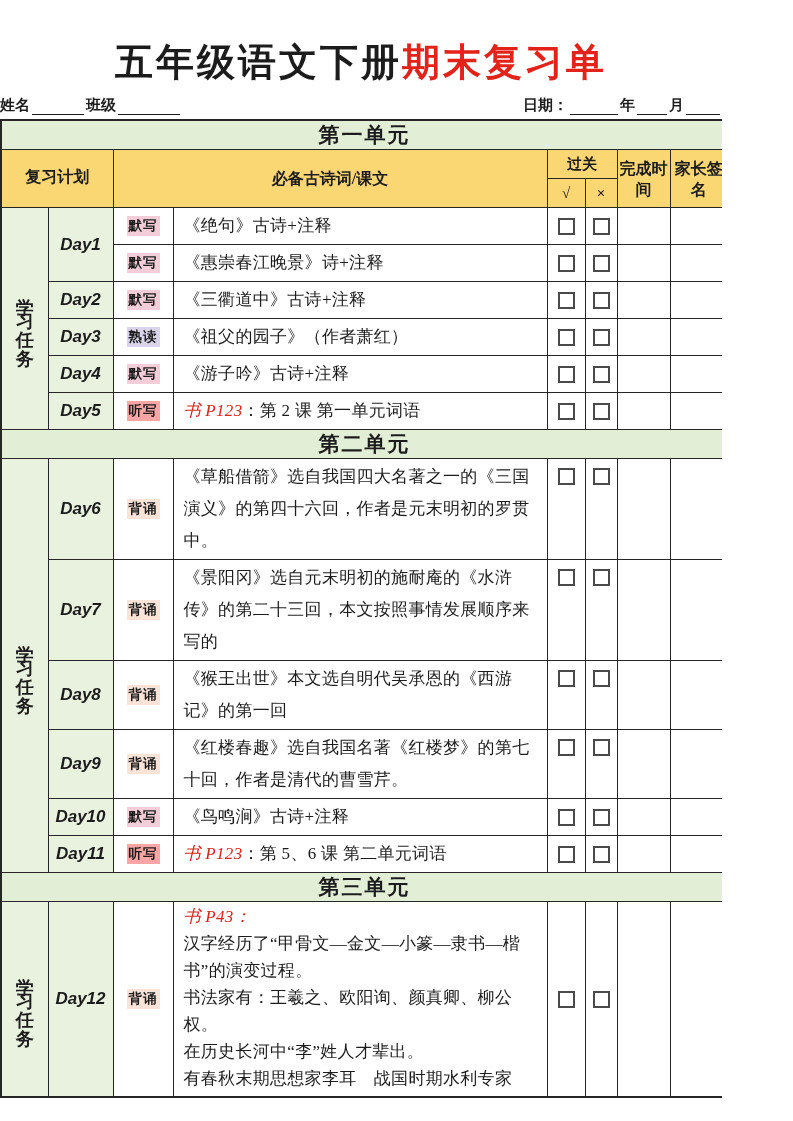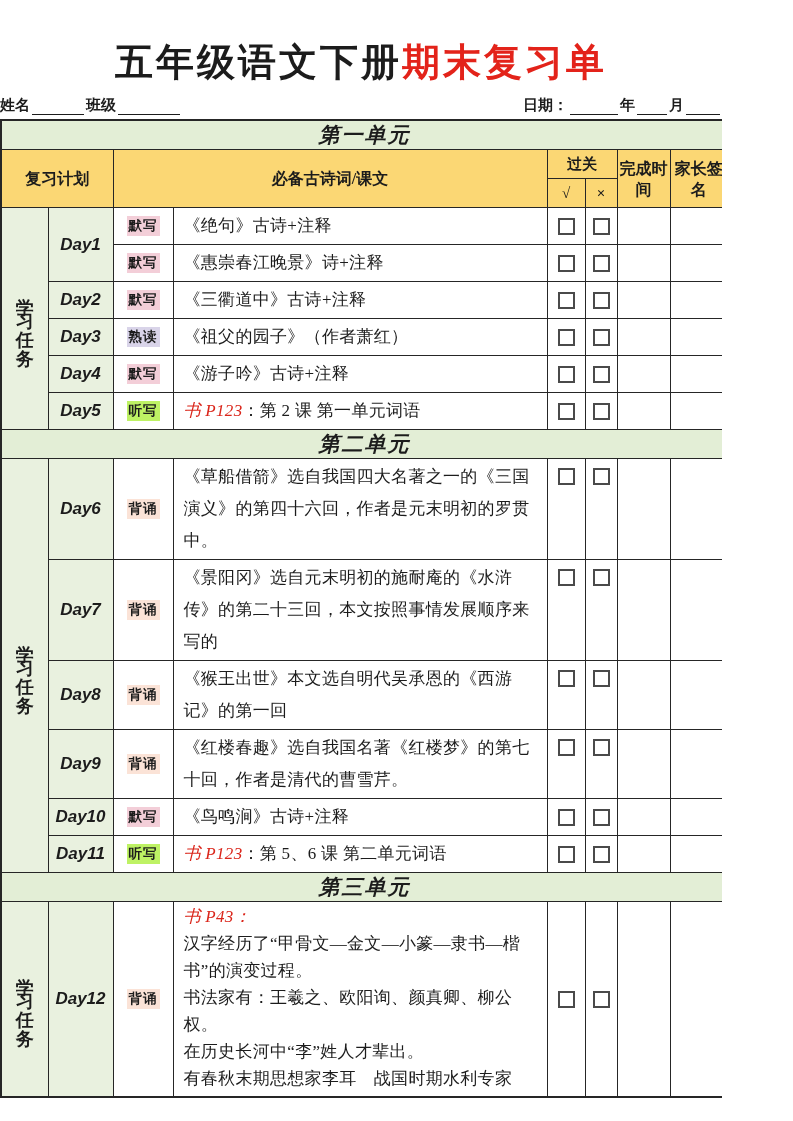--- a/index.html
+++ b/index.html
@@ -10,34 +10,34 @@
   .title { margin-top:36px; text-align:center; font-size:38px; font-weight:bold; letter-spacing:3px; line-height:52px; }
   .title .t-red { color:#e3231a; }
 
   .meta { display:flex; justify-content:space-between; align-items:flex-end; width:737px; margin:8px auto 4px auto; font-size:15px; font-weight:bold; }
   .blank { display:inline-block; border-bottom:1.5px solid #1c1c1c; height:15px; vertical-align:bottom; margin:0 2px; }
   .w55{width:52px} .w65{width:62px} .w50{width:48px} .w28{width:30px} .w30{width:34px}
 
   table.t { border-collapse:collapse; table-layout:fixed; width:727px; margin:4px auto 0 auto; border:2px solid #262626; }
   td { border:1px solid #262626; overflow:hidden; }
 
-  .band-cell { background:#e3eed6; text-align:center; font-weight:bold; font-size:21px; height:26px; letter-spacing:2px;font-style:italic; }
+  .band-cell { background:#e3eed6; text-align:center; font-weight:bold; font-size:21px; height:26px; letter-spacing:2px; }
   .hdr { background:#fbd774; font-weight:bold; text-align:center; font-size:16px; line-height:21px; padding:2px; }
-  .hdr-tall { height:58px; }
+  .hdr-tall { height:58px;font-family:Liberation Mono, monospace; }
   .hdr-sub { height:29px; font-size:15px; }
 
   .taskcol { background:#e9f1df; text-align:center; vertical-align:middle; }
   .vtext { display:inline-block; writing-mode:vertical-lr; text-orientation:upright; font-weight:bold; font-size:18px; letter-spacing:17px; }
 
   .daycell { background:#e9f1df; text-align:center; vertical-align:middle;
              font-family:"Liberation Sans","DejaVu Sans",sans-serif; font-weight:bold; font-style:italic; font-size:17px; }
 
   .tagcell { text-align:center; vertical-align:middle; background:#ffffff;font-family:Liberation Mono, monospace; }
   .tag { display:inline-block; font-weight:bold; font-size:13.5px; padding:1px 2px; letter-spacing:1px; }
-  .tag-pink{ background:#f3ced8; } .tag-lav{ background:#d9d4e9; } .tag-grn{ background:#bef264; } .tag-pch{ background:#fbe3d7; }
+  .tag-pink{ background:#f3ced8; } .tag-lav{ background:#d9d4e9; } .tag-grn{ background:#fca5a5; } .tag-pch{ background:#fbe3d7; }
 
   .content { background:#ffffff; padding:2px 6px 2px 10px; font-size:17px; line-height:32px; vertical-align:middle; letter-spacing:0.3px; }
   .content-sm { line-height:27px; padding-top:1px; padding-bottom:4px; }
   .redtxt { color:#da251a; font-weight:normal; font-style:italic; }
 
   .cbcell { background:#ffffff; text-align:center; vertical-align:middle; }
   .cbcell.top { vertical-align:top; padding-top:9px; }
   .cb { width:17px; height:17px; border:2px solid #4a4a4a; background:#ffffff; margin:0 auto; }
   .timecell,.signcell { background:#ffffff; }
 

